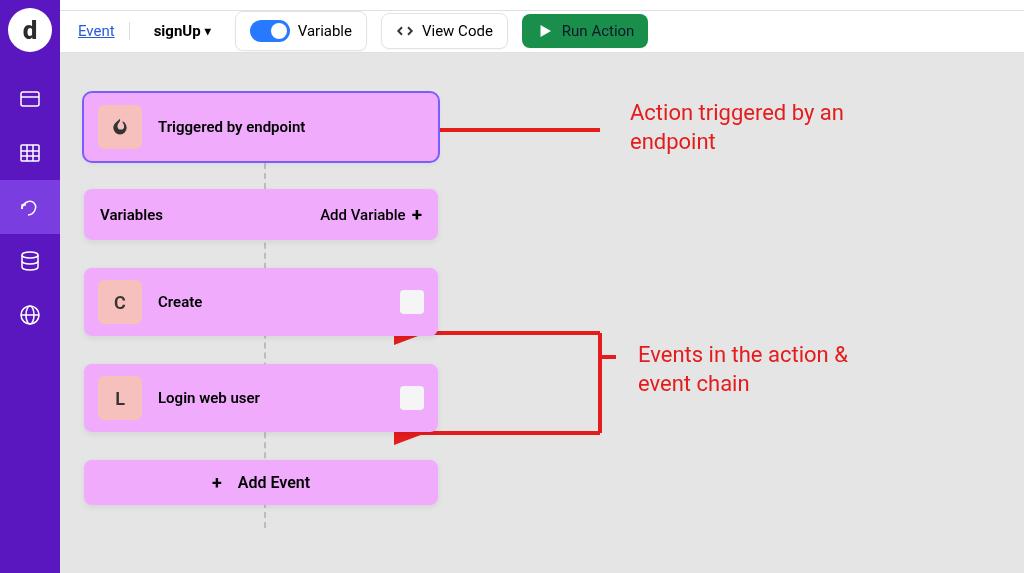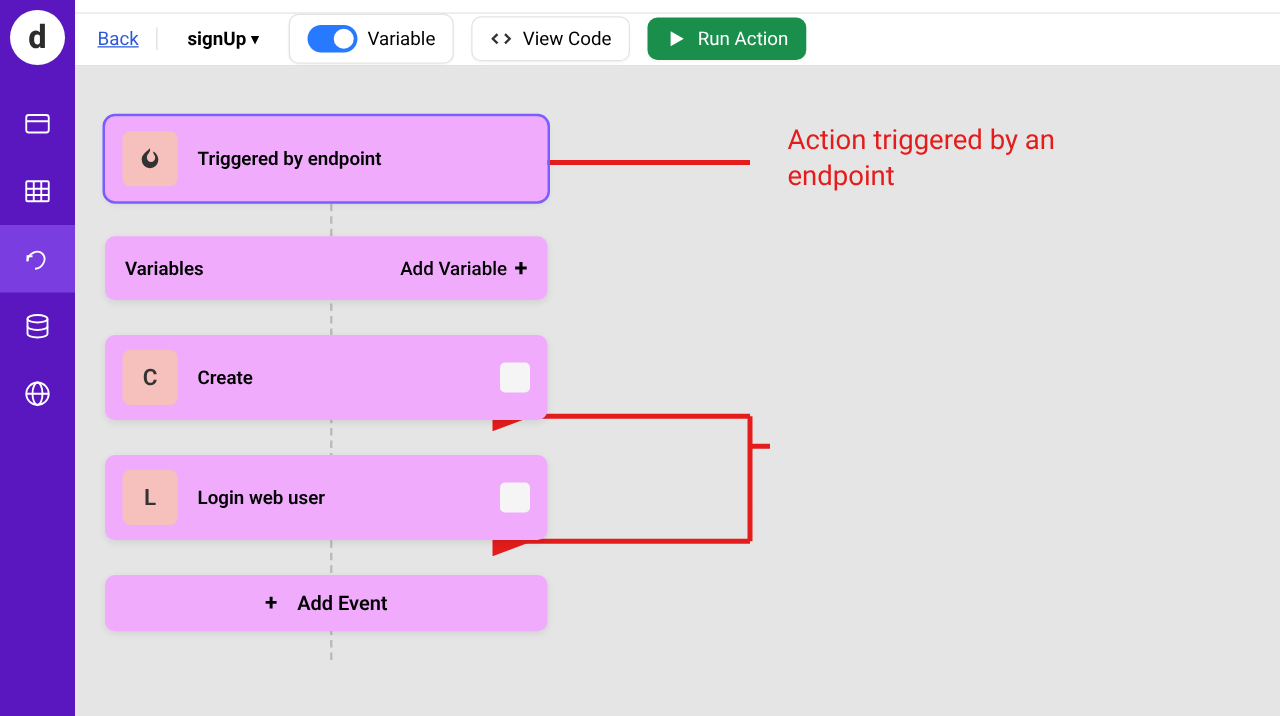--- a/index.html
+++ b/index.html
@@ -101,21 +101,21 @@
   .toggle::after {
     content: "";
     position: absolute;
     right: 3px; top: 3px;
     width: 16px; height: 16px;
     background: #fff;
     border-radius: 50%;
   }
   .run-btn {
     background: #198f4b;
-    color: #ffffff;
+    color: #0f172a;
     border: none;
   }
   .run-btn svg { fill: #fff; }
 
   .canvas {
     flex: 1;
     position: relative;
     padding: 40px 24px;
   }
 
@@ -230,21 +230,21 @@
         <ellipse cx="12" cy="12" rx="4" ry="9"></ellipse>
         <line x1="3" y1="12" x2="21" y2="12"></line>
       </svg>
   </div>
 </div>
 
 <div class="main">
   <div class="topstrip"></div>
 
   <div class="toolbar">
-    <a class="back-link">Back</a>
+    <a class="back-link">Event</a>
     <div class="dropdown-btn">
       <span>signUp</span>
       <span class="chev">▾</span>
     </div>
     <div class="tbtn">
       <div class="toggle"></div>
       <span>Variable</span>
     </div>
     <div class="tbtn">
       <svg viewBox="0 0 24 24" fill="none" stroke="#333" stroke-width="2.5">
@@ -320,15 +320,16 @@
       <defs>
         <marker id="ah2" markerWidth="10" markerHeight="10" refX="2" refY="3" orient="auto">
             <path d="M8,0 L0,3 L8,6 Z" fill="#e41c1c"></path>
           </marker>
       </defs>
       <line x1="194" y1="40" x2="194" y2="140" stroke="#e41c1c" stroke-width="4"></line>
       <line x1="194" y1="40" x2="12" y2="40" stroke="#e41c1c" stroke-width="4" marker-end="url(#ah2)"></line>
       <line x1="194" y1="140" x2="12" y2="140" stroke="#e41c1c" stroke-width="4" marker-end="url(#ah2)"></line>
       <line x1="194" y1="64" x2="210" y2="64" stroke="#e41c1c" stroke-width="4"></line>
     </svg>
+    <div class="anno anno-text" style="left:558px; top:288px; width:260px;">Events in the action &amp; event chain</div>
 
   </div>
 </div>
 
 </body></html>

